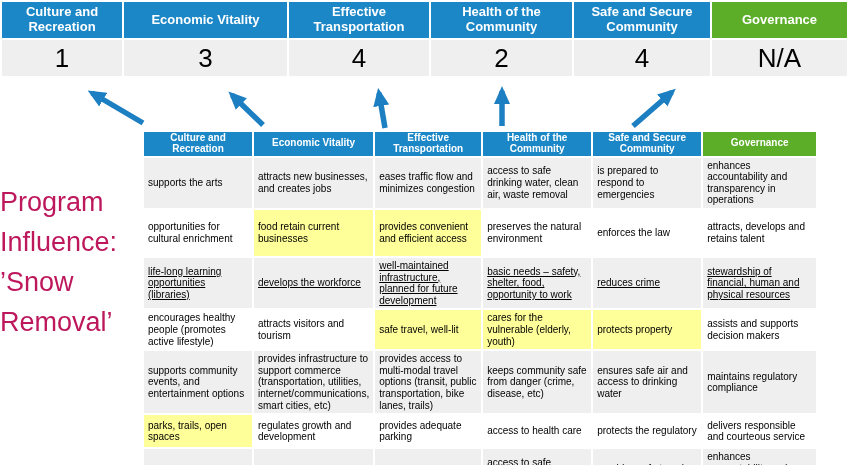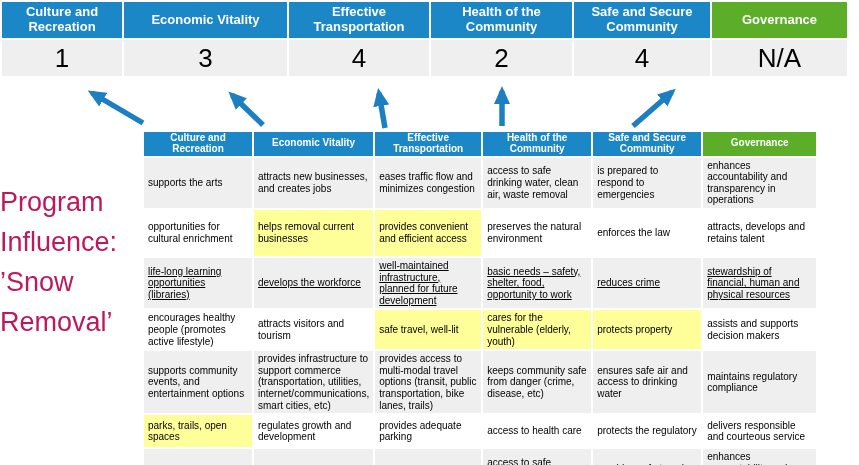--- a/index.html
+++ b/index.html
@@ -115,21 +115,21 @@
       <tr class="band-gray" style="height: 36px;">
         <td>supports the arts</td>
         <td>attracts new businesses, and creates jobs</td>
         <td class="hl">eases traffic flow and minimizes congestion</td>
         <td>access to safe drinking water, clean air, waste removal</td>
         <td class="hl">is prepared to respond to emergencies</td>
         <td>enhances accountability and transparency in operations</td>
       </tr>
       <tr class="band-white" style="height: 48px;">
         <td>opportunities for cultural enrichment</td>
-        <td class="hl">helps removal current businesses</td>
+        <td class="hl">food retain current businesses</td>
         <td class="hl">provides convenient and efficient access</td>
         <td>preserves the natural environment</td>
         <td>enforces the law</td>
         <td>attracts, develops and retains talent</td>
       </tr>
       <tr class="band-gray" style="height: 36px; text-decoration: underline;">
         <td>life-long learning opportunities (libraries)</td>
         <td>develops the workforce</td>
         <td>well-maintained infrastructure, planned for future development</td>
         <td class="hl">basic needs – safety, shelter, food, opportunity to work</td>

